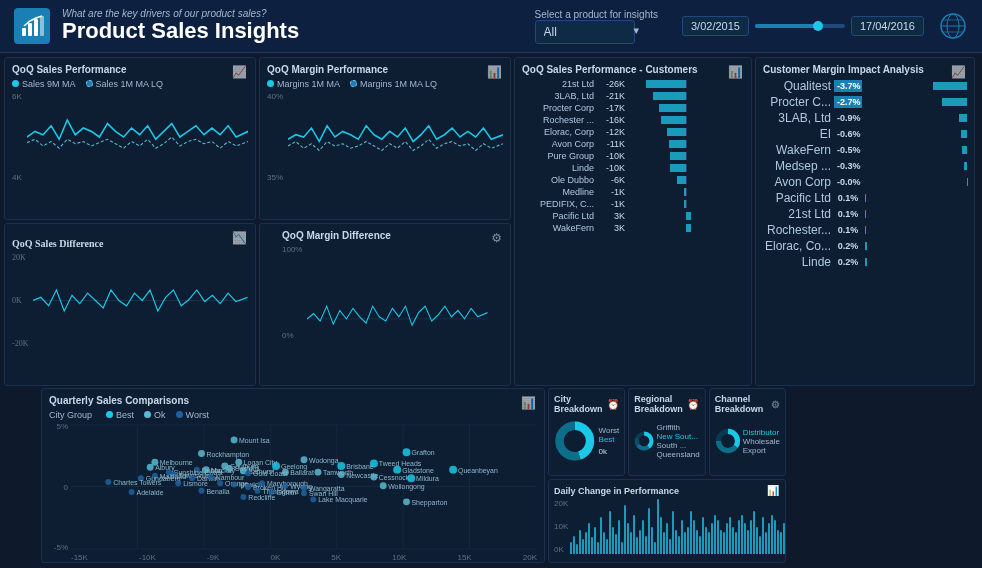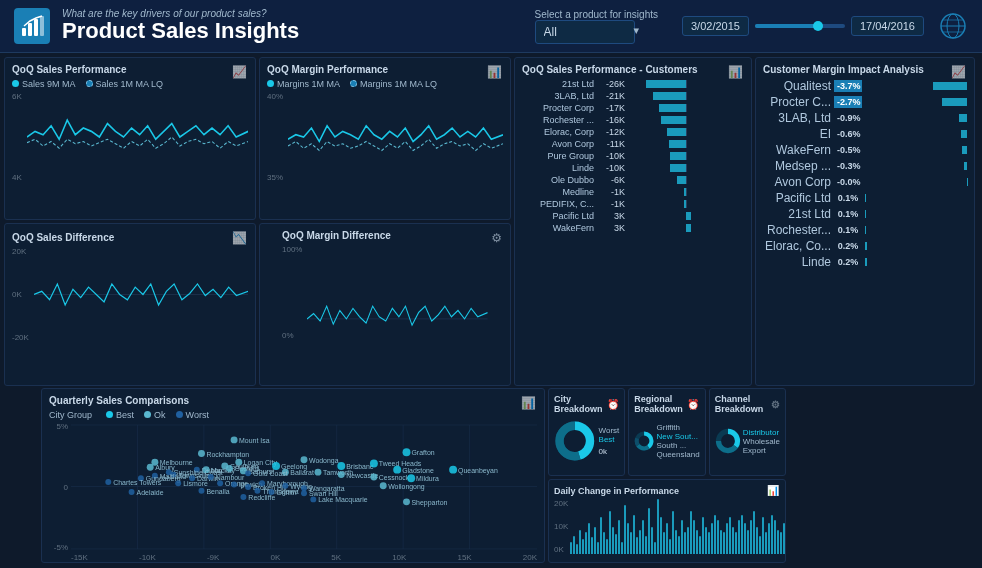--- a/index.html
+++ b/index.html
@@ -382,21 +382,21 @@
         <div class="margin-row">
       <span class="margin-name">Linde</span>
       <span class="margin-val margin-val-pos">0.2%</span>
       <div class="margin-bar-wrap">
         <div class="margin-bar-pos" style="width:1.9000000000000001px;max-width:100%;"></div>
       </div>
     </div>
       </div>
   </div>
 
-  <div class="panel" style="grid-column:1;grid-row:2;padding:8px 7px;">
+  <div class="panel" style="grid-column:1;grid-row:2;padding:14px 7px;font-family:Liberation Serif, serif;">
     <div class="panel-title">QoQ Sales Difference</div>
     <span class="panel-icon">📉</span>
     <div style="display:flex;gap:3px;height:95px;">
       <div style="display:flex;flex-direction:column;justify-content:space-between;padding-right:2px;">
         <span class="axis-label">20K</span>
         <span class="axis-label">0K</span>
         <span class="axis-label">-20K</span>
       </div>
       <div style="flex:1;position:relative;">
         <svg viewBox="0 0 220 90" preserveAspectRatio="none" style="width:100%;height:100%;">

